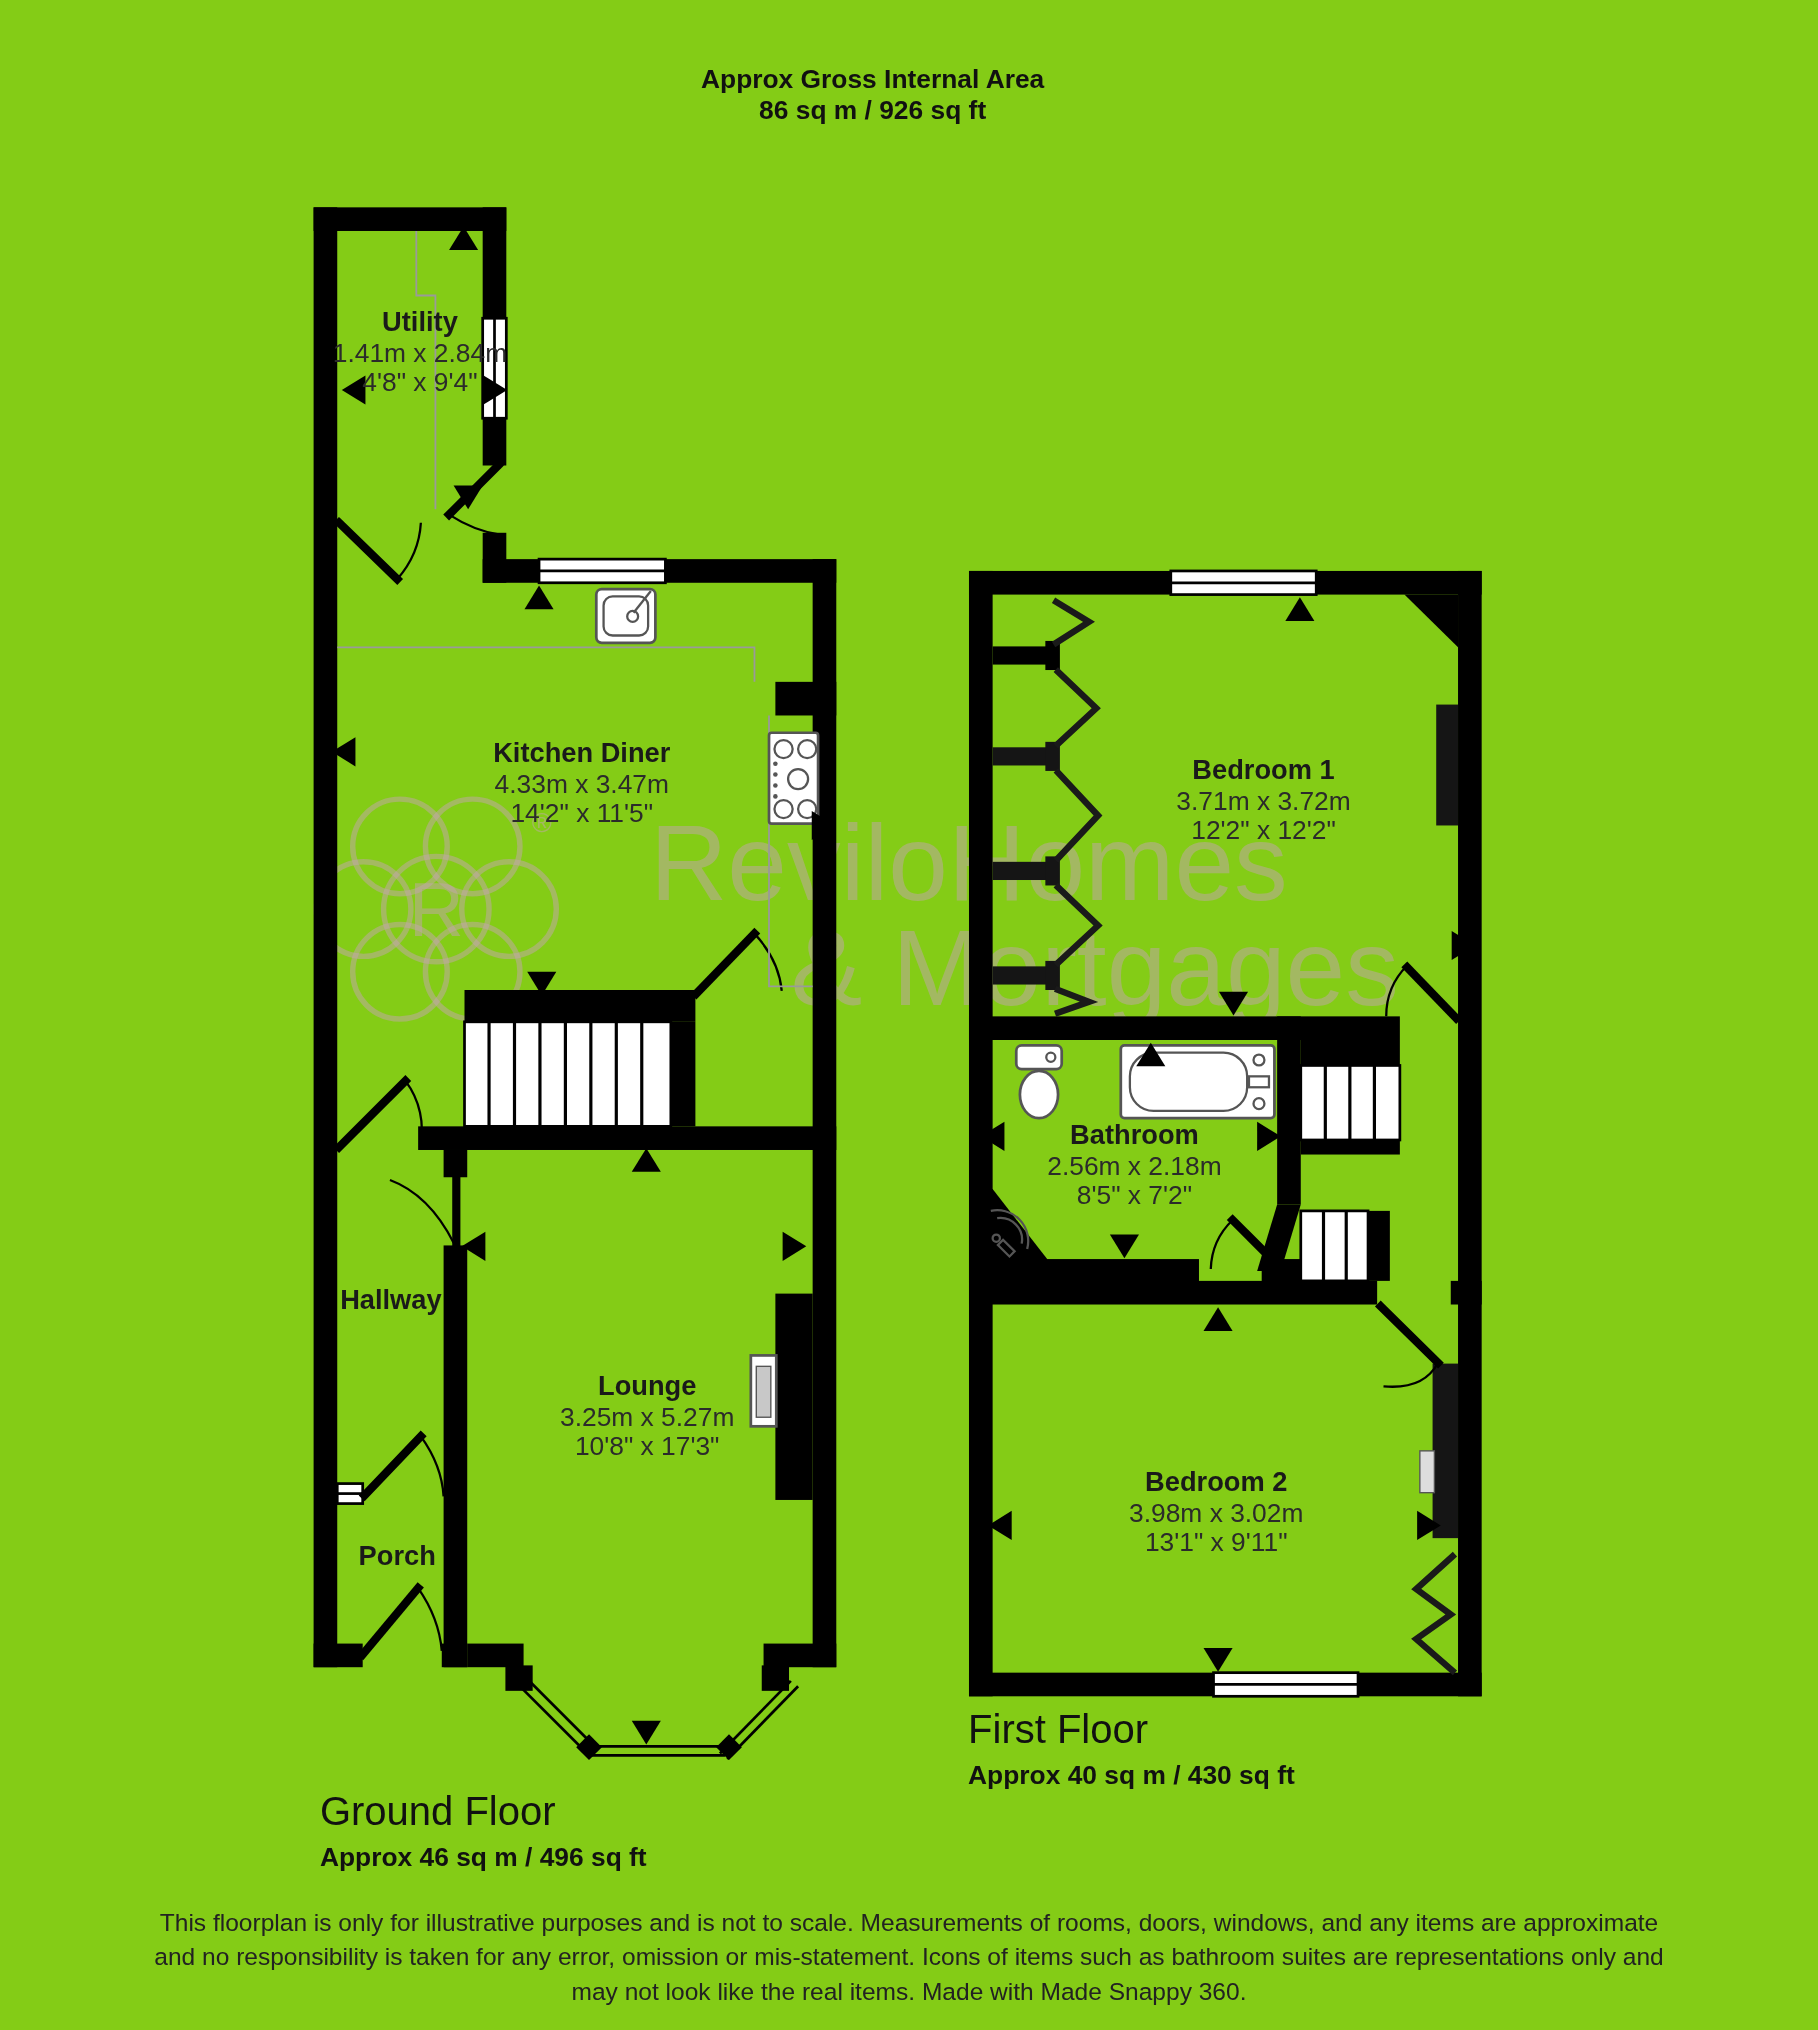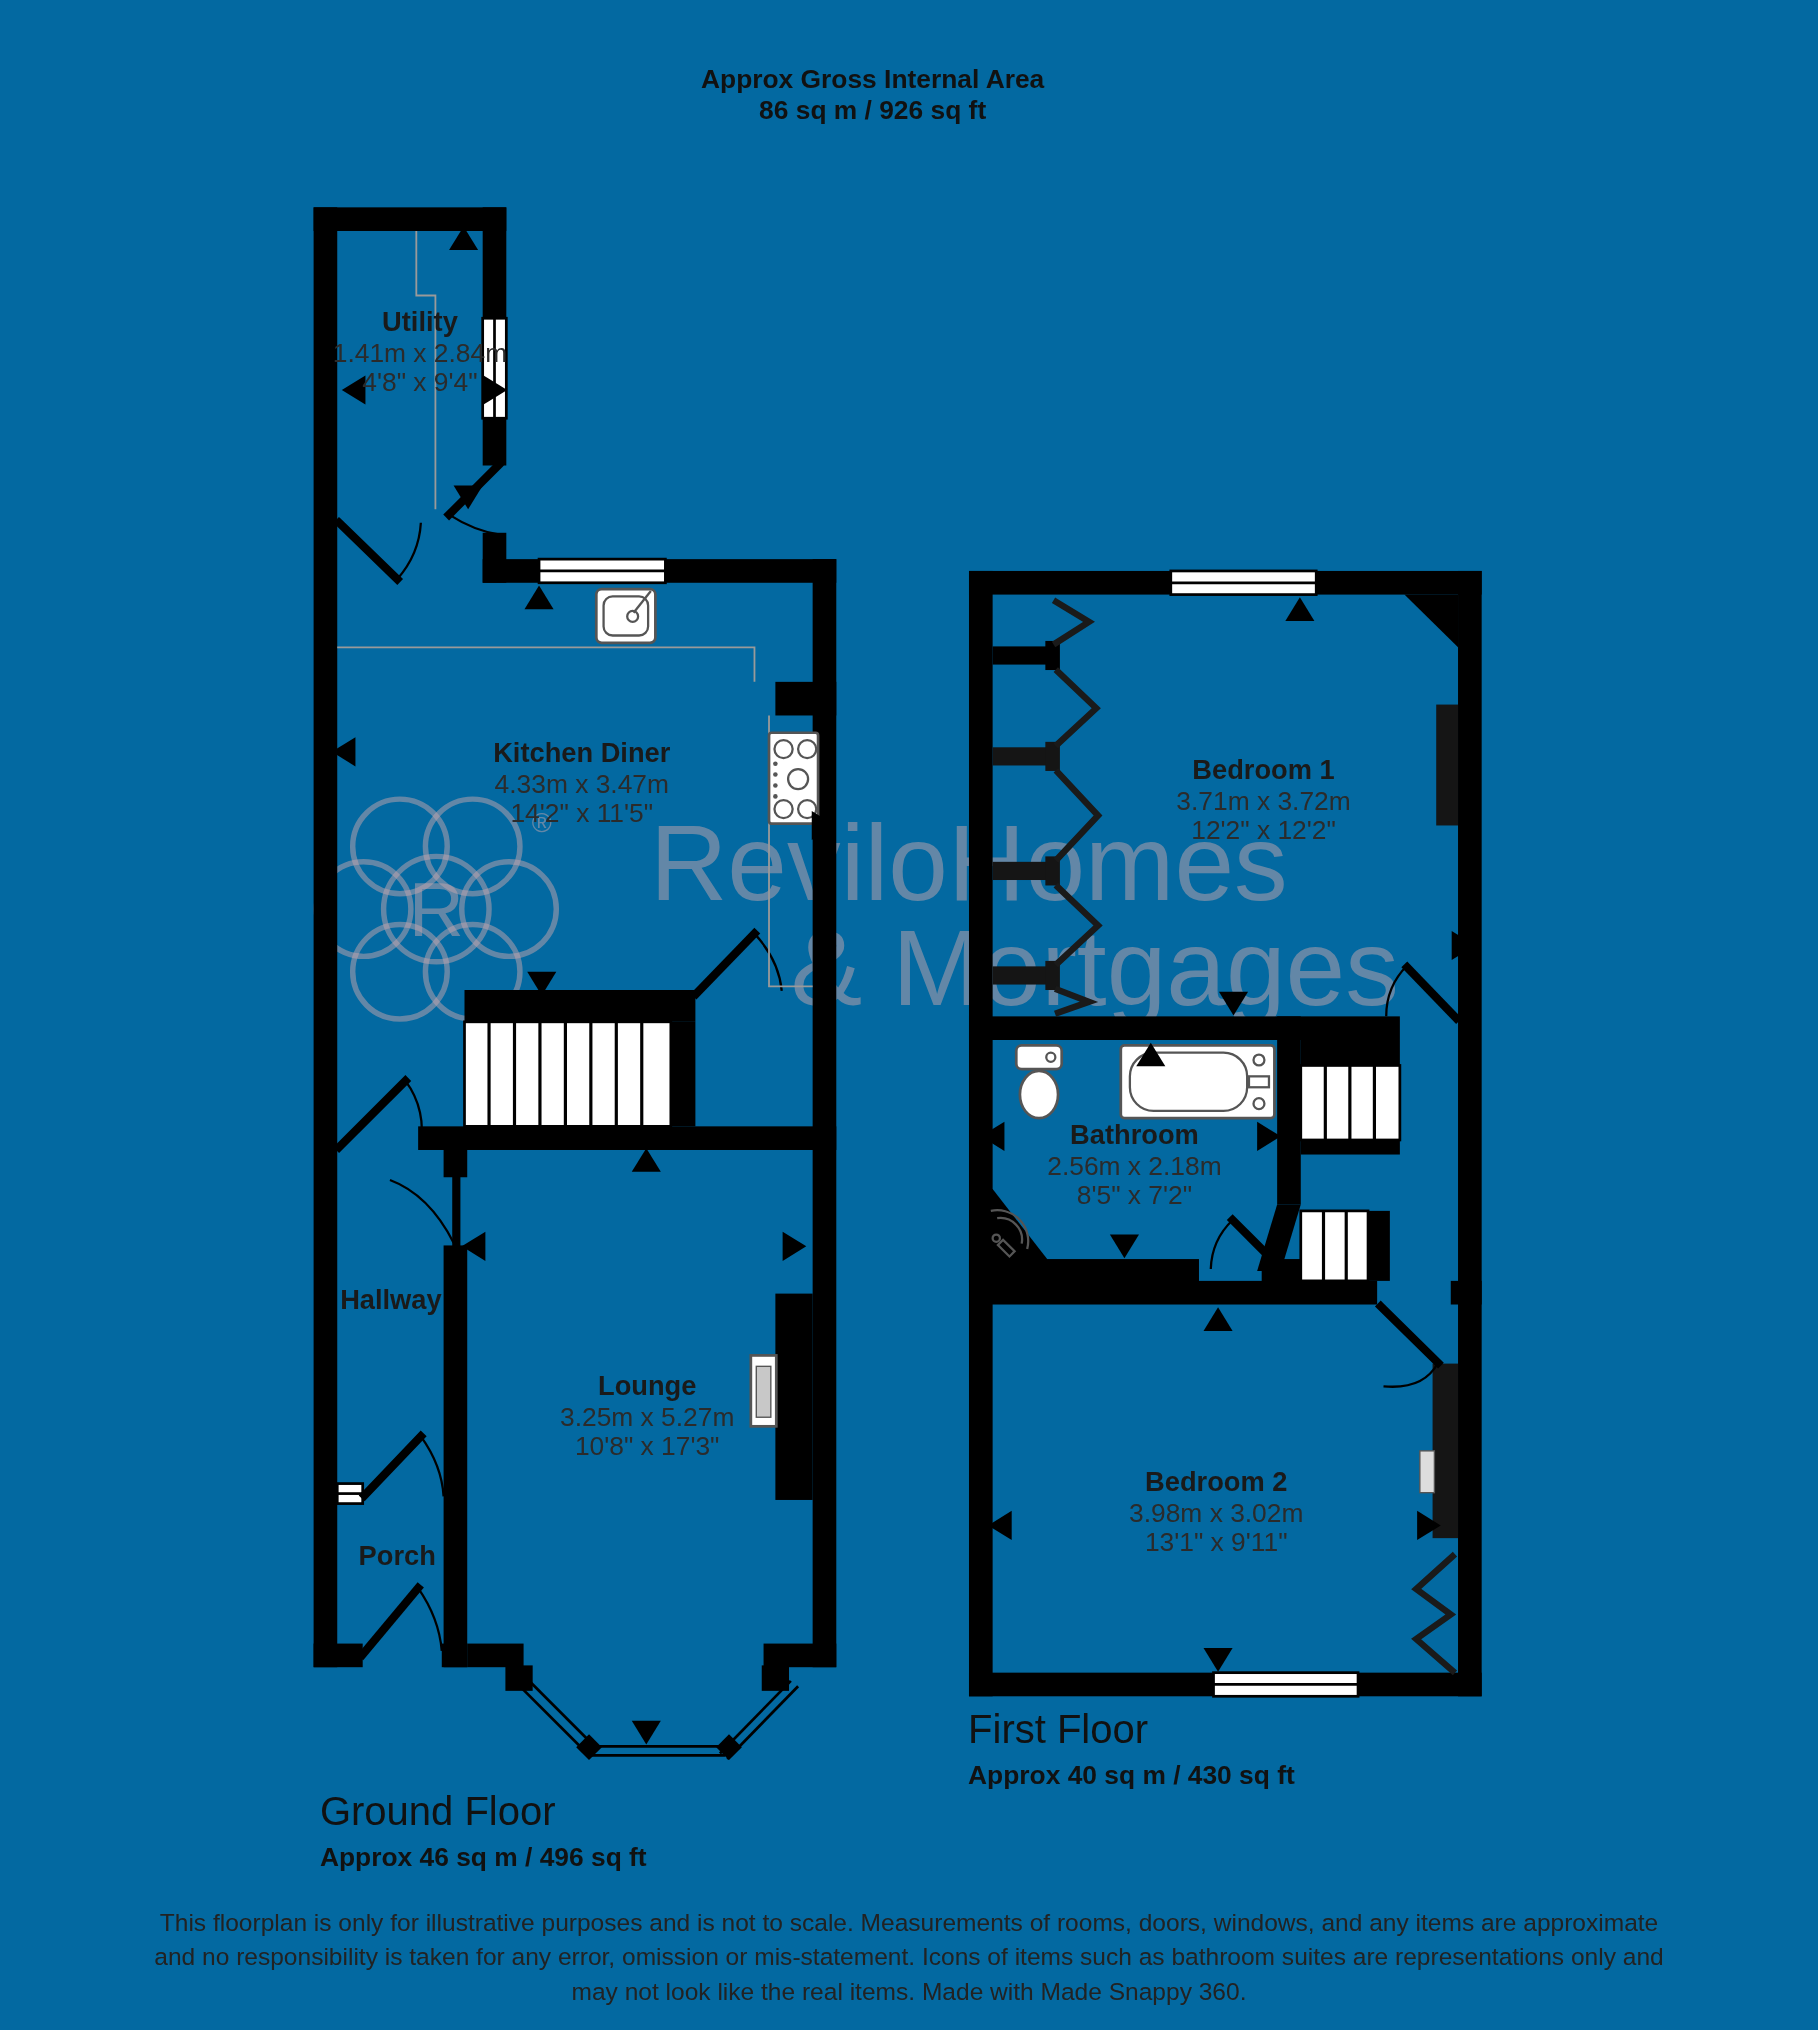--- a/index.html
+++ b/index.html
@@ -1,16 +1,16 @@
 <!DOCTYPE html>
 <html style="font-size:14.5px"><head>
 <meta charset="utf-8">
 <style>
   html,body{margin:0;padding:0;background:#ffffff;}
-  #page{position:relative;width:1818px;height:2030px;background:#0369a1;overflow:hidden;
+  #page{position:relative;width:1818px;height:2030px;background:#84cc16;overflow:hidden;
         font-family:"Liberation Sans", sans-serif;}
   svg{position:absolute;inset:0;}
   .wall{fill:#000000;stroke:none;}
   .wall2{fill:#151515;}
   .thin{stroke:#000000;stroke-width:3;fill:#ffffff;}
   .glass{stroke:#000000;stroke-width:3;fill:none;}
   .leaf{stroke:#000000;stroke-width:9;fill:none;stroke-linecap:square;}
   .arc{stroke:#000000;stroke-width:2.5;fill:none;}
   .fix{stroke:#555555;stroke-width:3;fill:#ffffff;}
   .fixl{stroke:#555555;stroke-width:2.5;fill:none;}

